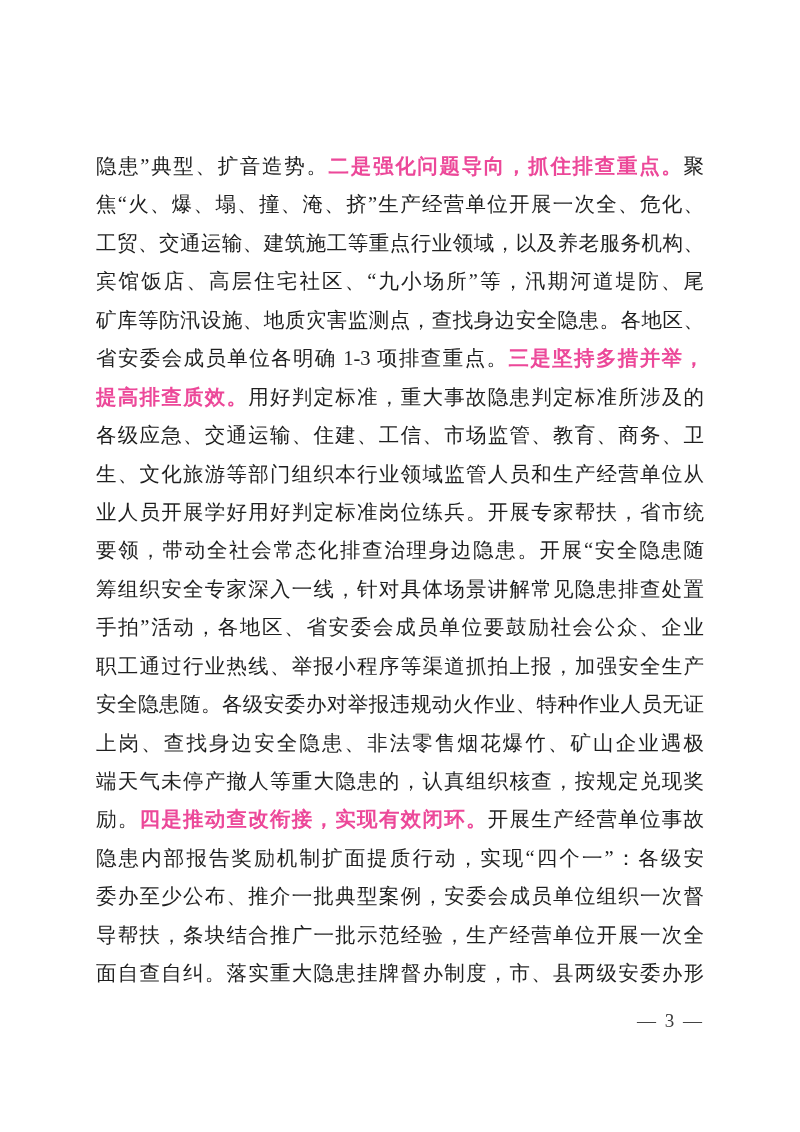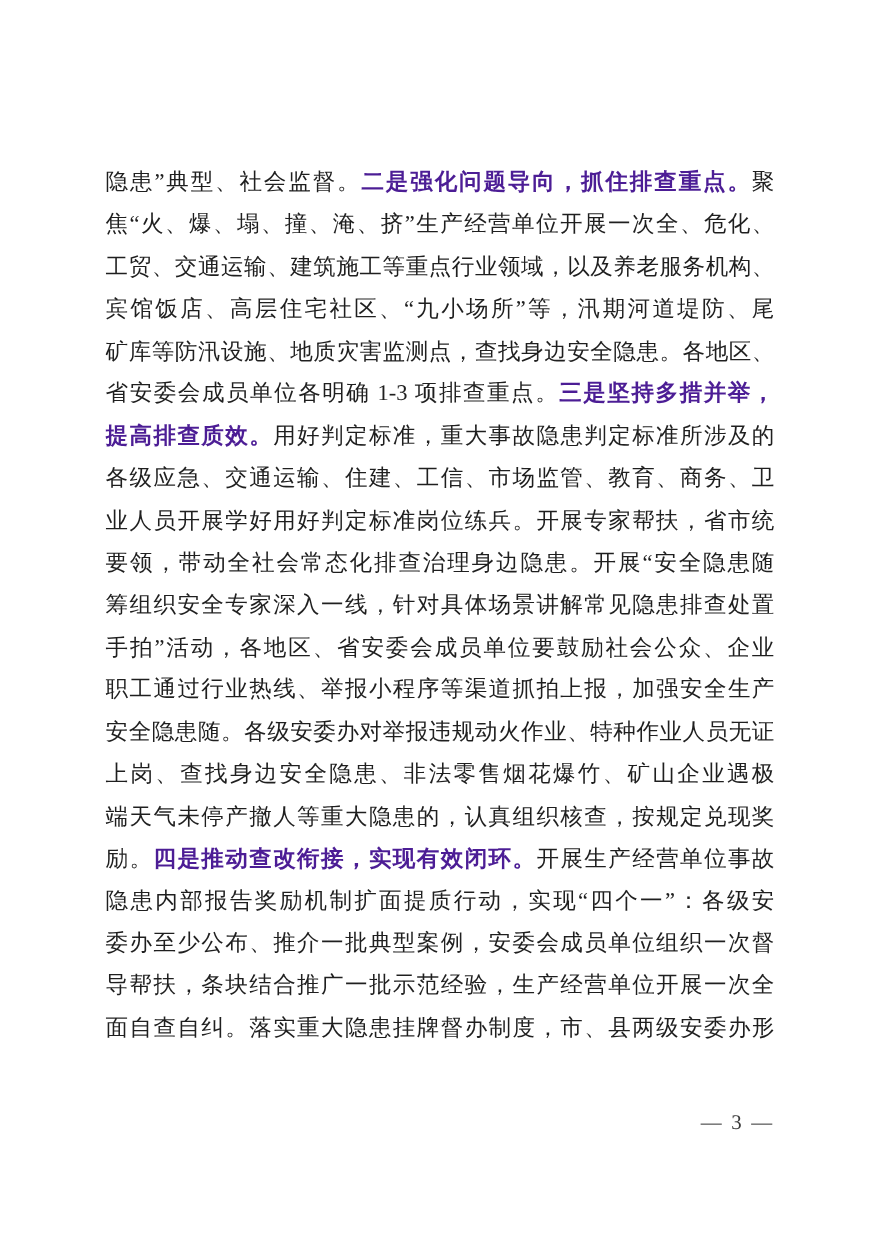--- a/index.html
+++ b/index.html
@@ -29,46 +29,47 @@
     text-align: justify;
     text-align-last: justify;
     text-justify: inter-character;
     overflow: hidden;
     white-space: normal;
     color: #1f1f1f;
   }
   .line .b {
     font-weight: 700;
     font-family: "Liberation Sans", sans-serif;
-    color: #4c1d95;
+    color: #ec4899;
   }
   .page-number {
     position: absolute;
     top: 1006px;
     right: 96px;
     font-size: 19px;
     line-height: 30px;
     color: #3a3a3a;
     letter-spacing: 2px;
     font-family: "Liberation Serif", serif;
   }
 </style>
 </head>
 <body>
 
 <div class="page">
   <div class="text-block" id="body-text">
-      <div class="line"><span class="">隐患”典型、社会监督。</span><span class="b">二是强化问题导向，抓住排查重点。</span><span class="">聚</span></div>
+      <div class="line"><span class="">隐患”典型、扩音造势。</span><span class="b">二是强化问题导向，抓住排查重点。</span><span class="">聚</span></div>
       <div class="line"><span class="">焦“火、爆、塌、撞、淹、挤”生产经营单位开展一次全、危化、</span></div>
       <div class="line"><span class="">工贸、交通运输、建筑施工等重点行业领域，以及养老服务机构、</span></div>
       <div class="line"><span class="">宾馆饭店、高层住宅社区、“九小场所”等，汛期河道堤防、尾</span></div>
       <div class="line"><span class="">矿库等防汛设施、地质灾害监测点，查找身边安全隐患。各地区、</span></div>
       <div class="line"><span class="">省安委会成员单位各明确 1-3 项排查重点。</span><span class="b">三是坚持多措并举，</span></div>
       <div class="line"><span class="b">提高排查质效。</span><span class="">用好判定标准，重大事故隐患判定标准所涉及的</span></div>
       <div class="line"><span class="">各级应急、交通运输、住建、工信、市场监管、教育、商务、卫</span></div>
+      <div class="line"><span class="">生、文化旅游等部门组织本行业领域监管人员和生产经营单位从</span></div>
       <div class="line"><span class="">业人员开展学好用好判定标准岗位练兵。开展专家帮扶，省市统</span></div>
       <div class="line"><span class="">要领，带动全社会常态化排查治理身边隐患。开展“安全隐患随</span></div>
       <div class="line"><span class="">筹组织安全专家深入一线，针对具体场景讲解常见隐患排查处置</span></div>
       <div class="line"><span class="">手拍”活动，各地区、省安委会成员单位要鼓励社会公众、企业</span></div>
       <div class="line"><span class="">职工通过行业热线、举报小程序等渠道抓拍上报，加强安全生产</span></div>
       <div class="line"><span class="">安全隐患随。各级安委办对举报违规动火作业、特种作业人员无证</span></div>
       <div class="line"><span class="">上岗、查找身边安全隐患、非法零售烟花爆竹、矿山企业遇极</span></div>
       <div class="line"><span class="">端天气未停产撤人等重大隐患的，认真组织核查，按规定兑现奖</span></div>
       <div class="line"><span class="">励。</span><span class="b">四是推动查改衔接，实现有效闭环。</span><span class="">开展生产经营单位事故</span></div>
       <div class="line"><span class="">隐患内部报告奖励机制扩面提质行动，实现“四个一”：各级安</span></div>

